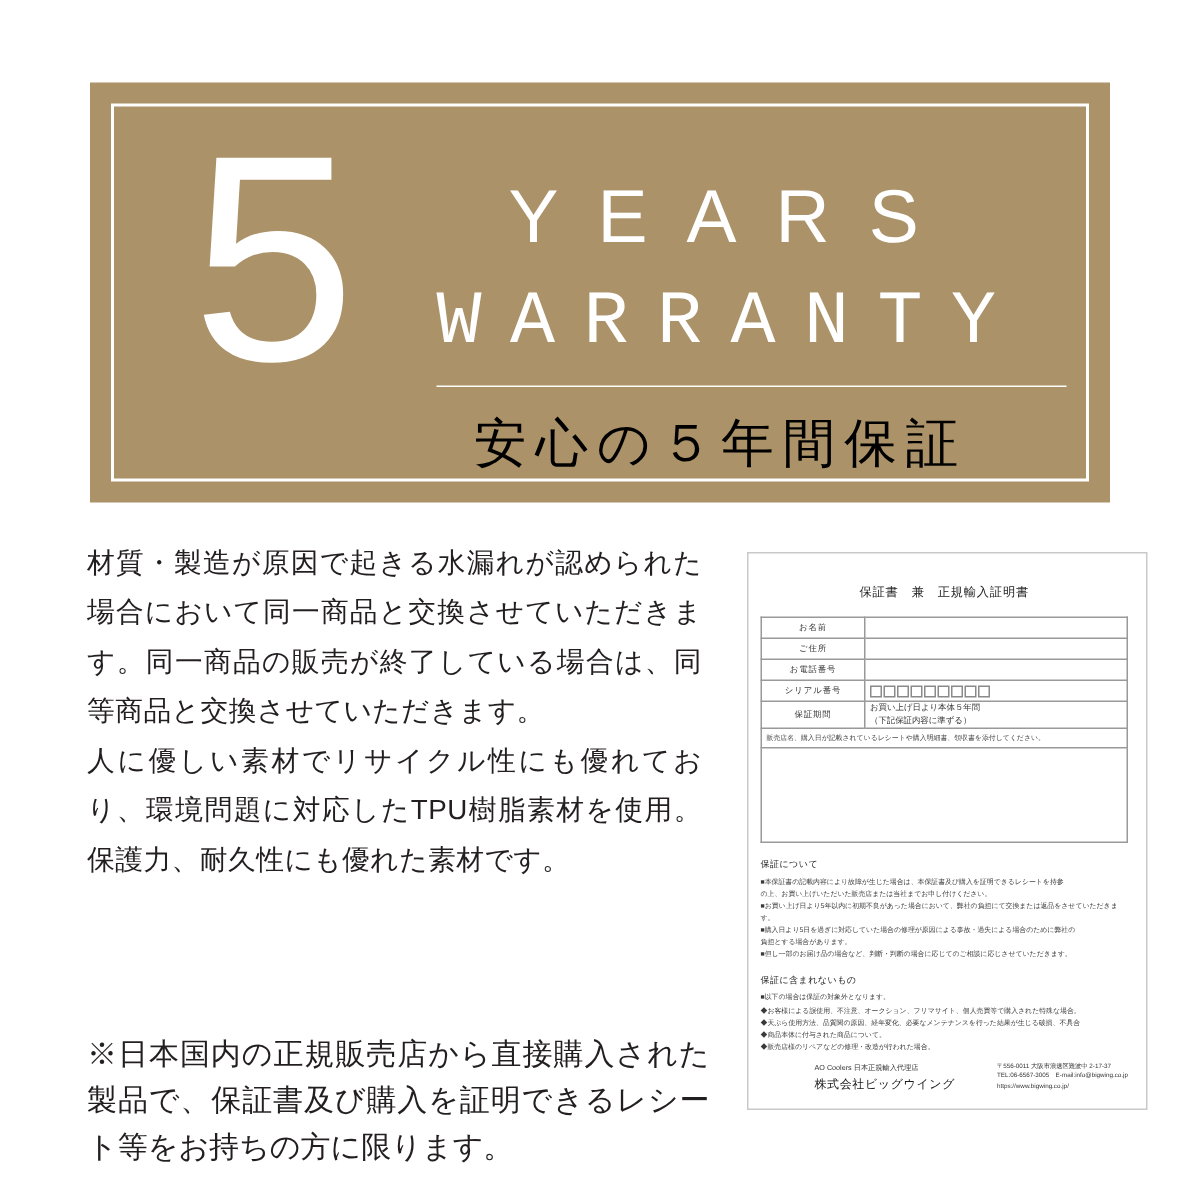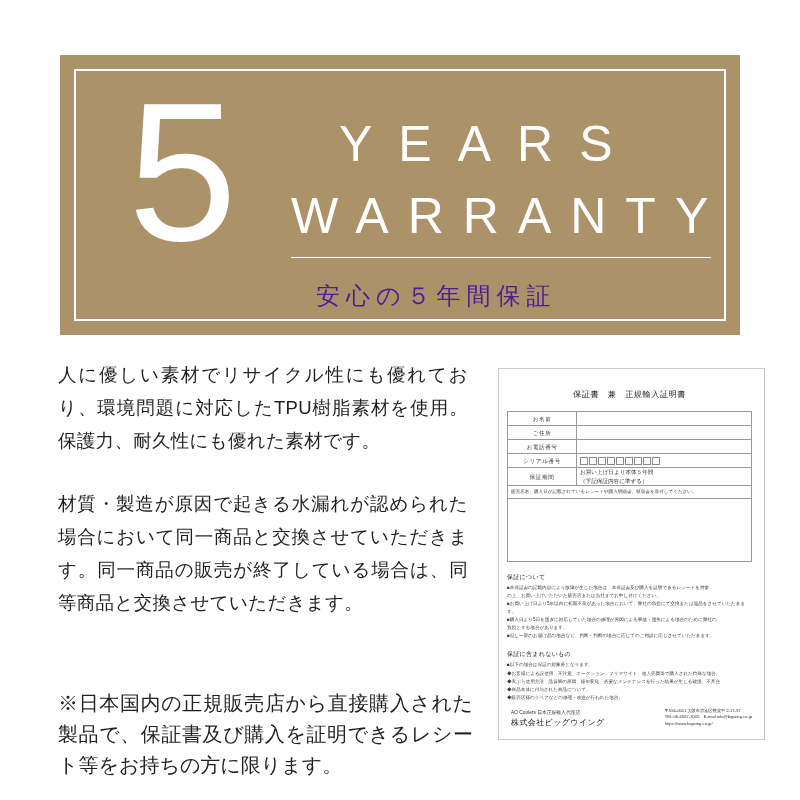--- a/index.html
+++ b/index.html
@@ -61,36 +61,37 @@
   .warranty {
     position: absolute;
     left: 215px;
     top: 120px;
     font-size: 50px;
     line-height: 50px;
     color: #ffffff;
     letter-spacing: 19px;
     font-weight: 400;
     white-space: nowrap;
+    font-family: Liberation Mono, monospace;
   }
   .divider-line {
     position: absolute;
     left: 215px;
     top: 186px;
     width: 420px;
     height: 1px;
     background: #ffffff;
   }
   .jp-sub {
     position: absolute;
     left: 240px;
     top: 204px;
-    font-size: 24px;
+    font-size: 35px;
     line-height: 42px;
-    color: #4c1d95;
+    color: #000000;
     letter-spacing: 6px;
     font-weight: 400;
     white-space: nowrap;
   }
 
   
   .body-text {
     position: absolute;
     left: 58px;
     top: 358px;
@@ -202,20 +203,21 @@
   .cert-footer {
     position: absolute;
     left: 12px;
     right: 12px;
     bottom: 12px;
   }
   .footer-flex {
     display: flex;
     justify-content: space-between;
     align-items: flex-end;
+    margin-left: 32px;
   }
   .footer-left .brand-line {
     font-size: 4.8px;
     color: #333;
     margin-bottom: 2px;
   }
   .footer-left .company {
     font-size: 8px;
     color: #1a1a1a;
     letter-spacing: 0.4px;
@@ -234,22 +236,22 @@
   <div class="banner-inner">
     <div class="big-five">5</div>
     <div class="years">YEARS</div>
     <div class="warranty">WARRANTY</div>
     <div class="divider-line"></div>
     <div class="jp-sub">安心の５年間保証</div>
   </div>
 </div>
 
 <div class="body-text">
+  <p class="para last">材質・製造が原因で起きる水漏れが認められた場合において同一商品と交換させていただきます。同一商品の販売が終了している場合は、同等商品と交換させていただきます。</p>
   <p class="para">人に優しい素材でリサイクル性にも優れており、環境問題に対応したTPU樹脂素材を使用。保護力、耐久性にも優れた素材です。</p>
-  <p class="para last">材質・製造が原因で起きる水漏れが認められた場合において同一商品と交換させていただきます。同一商品の販売が終了している場合は、同等商品と交換させていただきます。</p>
 </div>
 <div class="note">※日本国内の正規販売店から直接購入された製品で、保証書及び購入を証明できるレシート等をお持ちの方に限ります。</div>
 
 <div class="cert">
   <div class="cert-title">保証書　兼　正規輸入証明書</div>
 
   <table class="cert-table">
     <tbody>
         <tr>
       <td class="label-cell">お名前</td>

